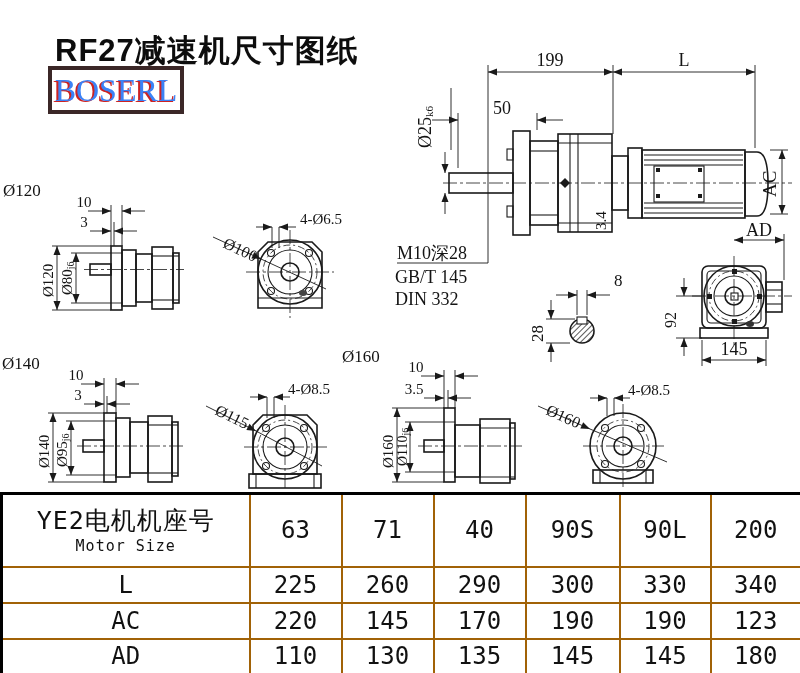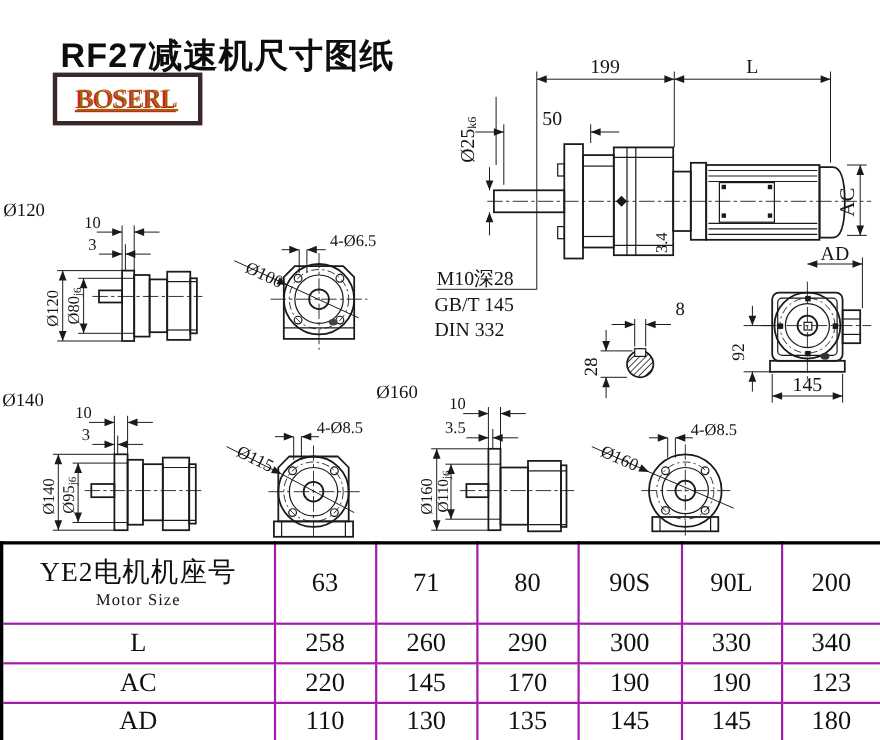--- a/index.html
+++ b/index.html
@@ -2,37 +2,37 @@
 <html><head>
 <meta charset="utf-8">
 <style>
   html,body{margin:0;padding:0;background:#fff;}
   .stage{position:relative;width:800px;height:673px;background:#fff;overflow:hidden;
          font-family:"Liberation Sans",sans-serif;color:#111;}
   .title{position:absolute;left:55px;top:30px;font-size:31px;font-weight:700;
          letter-spacing:1px;color:#0d0d0d;white-space:nowrap;}
   .logo-box{position:absolute;left:48px;top:66px;width:128px;height:40px;
             border:4px solid #3b2727;background:#fff;display:flex;align-items:center;justify-content:center;}
-  .logo-text{font-family:"Liberation Serif",serif;font-size:24px;font-weight:500;
-             color:#a16207;text-shadow:-2px 1px 0 #cc2222;letter-spacing:0px;line-height:1;text-decoration:underline;}
+  .logo-text{font-family:"Liberation Serif",serif;font-size:32px;font-weight:500;
+             color:#3b82f6;text-shadow:-2px 1px 0 #cc2222;letter-spacing:0px;line-height:1;}
   svg{position:absolute;left:0;top:0;}
   svg text{font-family:"Liberation Serif",serif;fill:#141414;}
   .o{fill:none;stroke:#1a1a1a;stroke-width:1.6;}
   .o2{fill:none;stroke:#1a1a1a;stroke-width:1.1;}
   .d{fill:none;stroke:#1a1a1a;stroke-width:0.9;}
   .c{fill:none;stroke:#1a1a1a;stroke-width:0.8;stroke-dasharray:14 3 3 3;}
   .cd{fill:none;stroke:#1a1a1a;stroke-width:0.8;stroke-dasharray:7 3 2 3;}
   .fillb{fill:#1a1a1a;stroke:none;}
   .dimtext{font-size:18px;}
   .dimtext-s{font-size:15px;}
   table.spec{position:absolute;left:0;top:492px;width:800px;height:181px;
              border-collapse:collapse;table-layout:fixed;background:#fff;
              font-family:"DejaVu Sans Mono",monospace;}
-  table.spec td{border:2px solid #a21caf;text-align:center;vertical-align:middle;
-                font-size:24px;padding:0;line-height:1.25;font-family:Liberation Serif, serif;}
+  table.spec td{border:2px solid #a16207;text-align:center;vertical-align:middle;
+                font-size:24px;padding:0;line-height:1.25;}
   table.spec{border:3px solid #000;}
   .hdr-cn{font-size:25px;letter-spacing:1px;}
   .hdr-en{font-size:15px;letter-spacing:1px;}
 </style>
 </head>
 <body>
 
 <div class="stage">
 
   <div class="title">RF27减速机尺寸图纸</div>
@@ -347,28 +347,28 @@
         <col style="width:91px">
     </colgroup>
     <tbody>
         <tr style="height:73px">
       <td>
         <div class="hdr-cn">YE2电机机座号</div>
         <div class="hdr-en">Motor Size</div>
       </td>
       <td>63</td>
       <td>71</td>
-      <td>80</td>
+      <td>40</td>
       <td>90S</td>
       <td>90L</td>
       <td>200</td>
     </tr>
     <tr style="height:36px">
       <td>L</td>
-      <td>258</td>
+      <td>225</td>
       <td>260</td>
       <td>290</td>
       <td>300</td>
       <td>330</td>
       <td>340</td>
     </tr>
     <tr style="height:36px">
       <td>AC</td>
       <td>220</td>
       <td>145</td>

